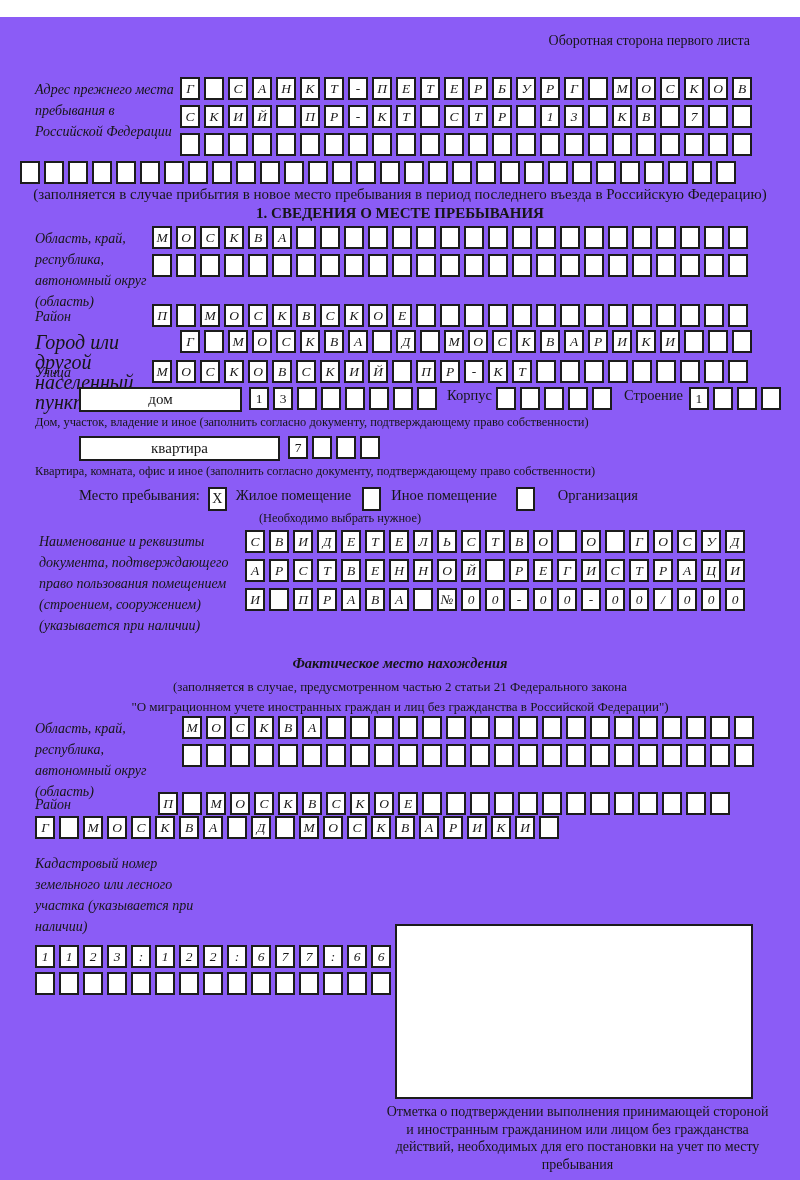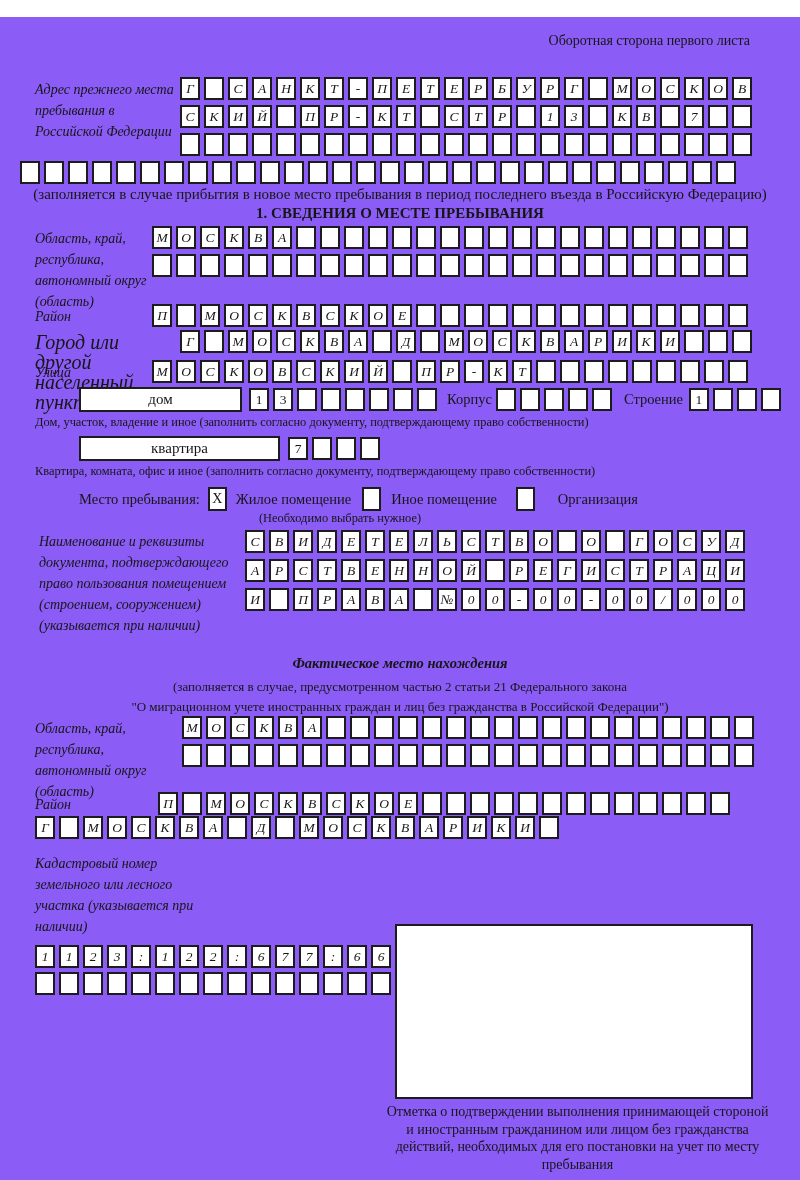--- a/index.html
+++ b/index.html
@@ -4,21 +4,21 @@
 <style>
   * { margin:0; padding:0; box-sizing:border-box; }
   html,body { background:#ffffff; }
   .page {
     position:relative; width:800px; height:1180px; background:#8b5cf6;
     font-family:"Liberation Serif","DejaVu Serif",serif; color:#161616;
     overflow:hidden; margin:17px auto;
   }
   .abs { position:absolute; }
   .row { position:absolute; display:flex; align-items:flex-start;font-style:italic; }
-  .rowc { position:absolute; display:flex; align-items:center;padding-left:44px; }
+  .rowc { position:absolute; display:flex; align-items:flex-start;padding-left:44px; }
   .rows { display:flex; flex-direction:column; gap:5px; }
   .boxrow { display:flex; gap:4px; }
   .cell {
     flex:0 0 20px; width:20px; height:23px; border:2px solid #1c1c1c;
     display:flex; align-items:center; justify-content:center;
     font-size:13.5px; line-height:1; background:#fff;
   }
   .lbl { font-size:14px; line-height:21px; }
   .lbl2 { font-size:20px; line-height:20px; }
   .caption { position:absolute; left:0; width:100%; text-align:center; font-size:15px; }

